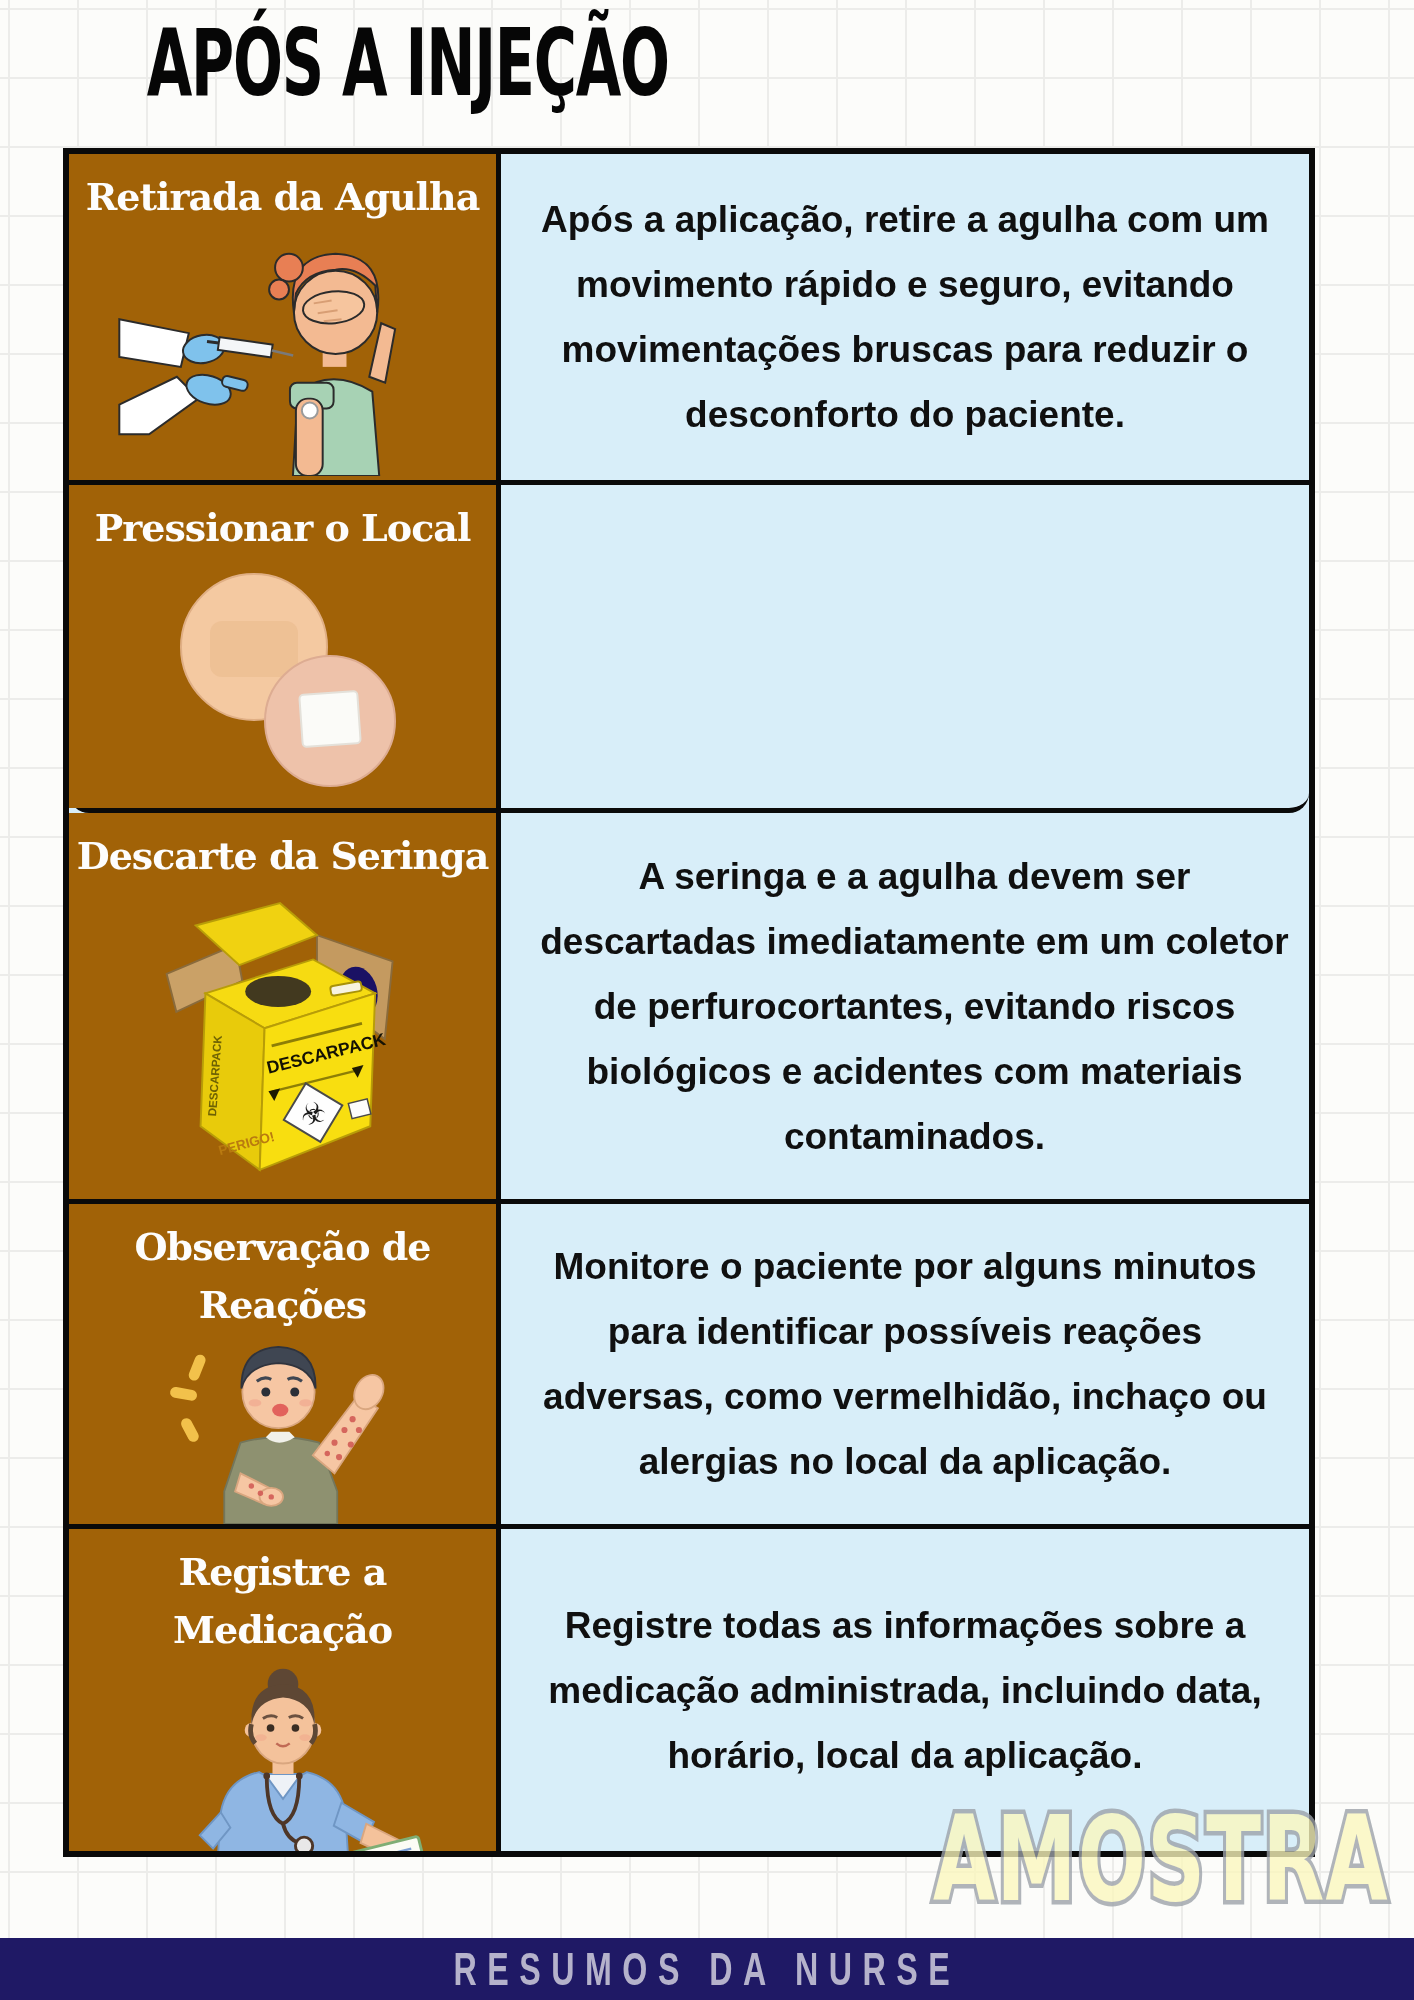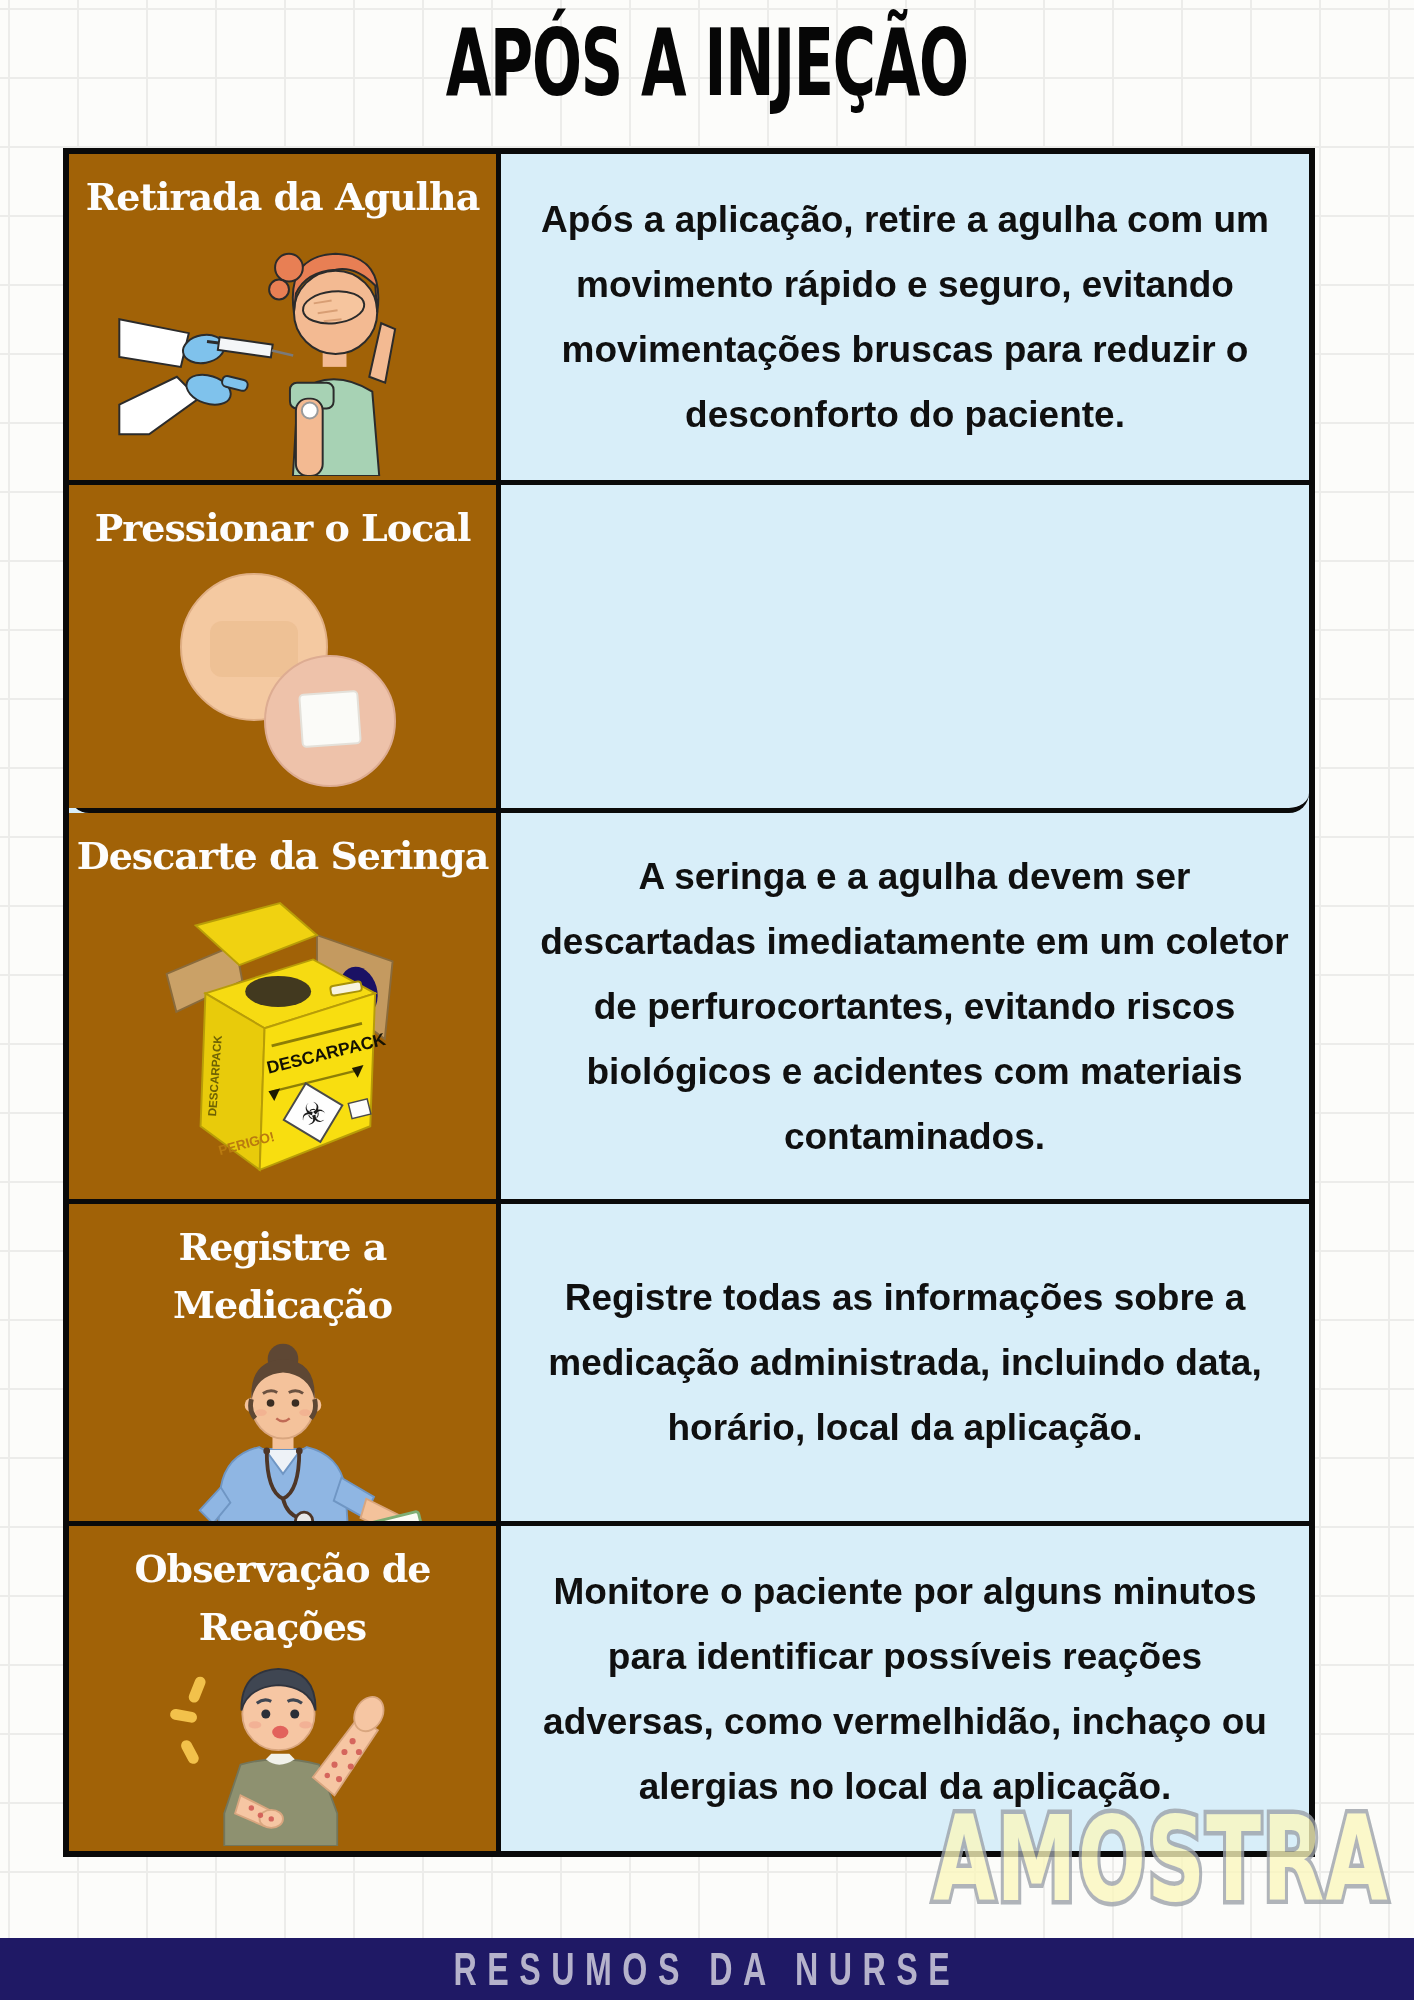--- a/index.html
+++ b/index.html
@@ -10,21 +10,21 @@
     background-color:#fcfcfa;
     background-image:
       linear-gradient(#ececea 2px, transparent 2px),
       linear-gradient(90deg, #ececea 2px, transparent 2px);
     background-size:69px 69px;
     background-position:8px 8px;
   }
 
   .page-title {
     position:absolute; top:18px; left:0; width:100%;
-    text-align:center; margin:0;
+    text-align:left; margin:0;
   }
   .page-title span {
     display:inline-block;
     font-family:"DejaVu Sans", sans-serif;
     font-weight:bold; font-size:92px; line-height:1;
     color:#060606; letter-spacing:-2px;
     transform:scaleX(0.64); transform-origin:center;
     white-space:nowrap;
   }
 
@@ -168,20 +168,68 @@
         </g>
         <text x="100" y="272" font-size="14" font-weight="bold" fill="#b97a10" transform="rotate(-15 100 272)" font-family="Liberation Sans, sans-serif">PERIGO!</text>
         <rect x="234" y="216" width="20" height="16" fill="#fdfdfb" stroke="#4a4a4a" stroke-width="1.5" transform="rotate(-14 244 224)"></rect>
       </svg>
     </div>
     <div class="cell-right">
       <div class="row-text">A seringa e a agulha devem ser descartadas imediatamente em um coletor de perfurocortantes, evitando riscos biológicos e acidentes com materiais contaminados.</div>
     </div>
   </div>
 
+  <div class="row h-325">
+    <div class="cell-left">
+      <div class="row-label">Observação de Reações</div>
+      <svg class="illu" width="300" height="188" viewBox="0 0 330 208">
+        <g fill="#f2c14b">
+          <rect x="64" y="20" width="12" height="30" rx="6" transform="rotate(22 70 35)"></rect>
+          <rect x="40" y="58" width="30" height="12" rx="6" transform="rotate(10 55 64)"></rect>
+          <rect x="56" y="90" width="12" height="28" rx="6" transform="rotate(-28 62 104)"></rect>
+        </g>
+
+        <path d="M118 118 L100 172 L100 208 L225 208 L225 172 L205 118 Q160 106 118 118 Z" fill="#8e9170" stroke="#73765c" stroke-width="2"></path>
+        <path d="M146 112 Q160 124 178 112 L172 106 L152 106 Z" fill="#f1f1ea"></path>
+
+        <circle cx="160" cy="62" r="40" fill="#f6c6a3" stroke="#d9a67f" stroke-width="2"></circle>
+        <path d="M119 58 Q118 14 160 12 Q202 14 201 58 Q194 32 160 30 Q126 32 119 58 Z" fill="#3f4652" stroke="#2f333d" stroke-width="2"></path>
+        <path d="M136 50 q8 -6 16 -2 M170 48 q8 -4 16 2" stroke="#3f4652" stroke-width="3.5" fill="none"></path>
+        <circle cx="146" cy="62" r="5" fill="#2b2f38"></circle>
+        <circle cx="178" cy="62" r="5" fill="#2b2f38"></circle>
+        <ellipse cx="162" cy="82" rx="9" ry="7" fill="#e2625c"></ellipse>
+        <ellipse cx="134" cy="74" rx="7" ry="4" fill="#f0a48c" opacity="0.6"></ellipse>
+        <ellipse cx="190" cy="74" rx="7" ry="4" fill="#f0a48c" opacity="0.6"></ellipse>
+
+        <polygon points="198,132 248,66 270,80 222,152" fill="#f6c6a3" stroke="#d9a67f" stroke-width="2"></polygon>
+        <ellipse cx="260" cy="62" rx="15" ry="20" fill="#f6c6a3" stroke="#d9a67f" stroke-width="2" transform="rotate(28 260 62)"></ellipse>
+        <g fill="#d25c56" opacity="0.9">
+          <circle cx="222" cy="118" r="3.4"></circle>
+            <circle cx="233" cy="104" r="3.4"></circle>
+          <circle cx="242" cy="92" r="3.4"></circle>
+            <circle cx="227" cy="134" r="3.4"></circle>
+          <circle cx="240" cy="120" r="3.4"></circle>
+            <circle cx="249" cy="104" r="3.4"></circle>
+          <circle cx="214" cy="130" r="3"></circle>
+        </g>
+
+        <polygon points="118,152 150,168 144,186 112,172" fill="#f6c6a3" stroke="#d9a67f" stroke-width="2"></polygon>
+        <ellipse cx="152" cy="178" rx="13" ry="10" fill="#f6c6a3" stroke="#d9a67f" stroke-width="2"></ellipse>
+        <g fill="#d25c56" opacity="0.9">
+          <circle cx="130" cy="166" r="3"></circle>
+            <circle cx="140" cy="174" r="3"></circle>
+            <circle cx="152" cy="178" r="3"></circle>
+        </g>
+      </svg>
+    </div>
+    <div class="cell-right">
+      <div class="row-text">Monitore o paciente por alguns minutos para identificar possíveis reações adversas, como vermelhidão, inchaço ou alergias no local da aplicação.</div>
+    </div>
+  </div>
+
   <div class="row h-302">
     <div class="cell-left">
       <div class="row-label">Registre a Medicação</div>
       <svg class="illu" width="320" height="225" viewBox="0 0 330 235">
         <circle cx="165" cy="24" r="16" fill="#5e4734"></circle>
 
         <path d="M95 235 L100 158 Q106 124 140 116 L165 130 L190 116 Q224 124 230 158 L235 235 Z" fill="#8fb6e3" stroke="#6f96c4" stroke-width="2"></path>
         <polygon points="146,118 165,144 184,118" fill="#eef2f7" stroke="#6f96c4" stroke-width="2"></polygon>
         <polygon points="100,158 78,182 92,196 110,174" fill="#8fb6e3" stroke="#6f96c4" stroke-width="2"></polygon>
 
@@ -209,68 +257,20 @@
         <path d="M165 170 q4 16 17 20" stroke="#4e3627" stroke-width="4" fill="none"></path>
         <circle cx="187" cy="193" r="9" fill="#e8e8e8" stroke="#4e3627" stroke-width="3"></circle>
         <circle cx="148" cy="120" r="3.5" fill="#4e3627"></circle>
         <circle cx="182" cy="120" r="3.5" fill="#4e3627"></circle>
       </svg>
     </div>
     <div class="cell-right">
       <div class="row-text">Registre todas as informações sobre a medicação administrada, incluindo data, horário, local da aplicação.</div>
     </div>
   </div>
-
-  <div class="row h-325">
-    <div class="cell-left">
-      <div class="row-label">Observação de Reações</div>
-      <svg class="illu" width="300" height="188" viewBox="0 0 330 208">
-        <g fill="#f2c14b">
-          <rect x="64" y="20" width="12" height="30" rx="6" transform="rotate(22 70 35)"></rect>
-          <rect x="40" y="58" width="30" height="12" rx="6" transform="rotate(10 55 64)"></rect>
-          <rect x="56" y="90" width="12" height="28" rx="6" transform="rotate(-28 62 104)"></rect>
-        </g>
-
-        <path d="M118 118 L100 172 L100 208 L225 208 L225 172 L205 118 Q160 106 118 118 Z" fill="#8e9170" stroke="#73765c" stroke-width="2"></path>
-        <path d="M146 112 Q160 124 178 112 L172 106 L152 106 Z" fill="#f1f1ea"></path>
-
-        <circle cx="160" cy="62" r="40" fill="#f6c6a3" stroke="#d9a67f" stroke-width="2"></circle>
-        <path d="M119 58 Q118 14 160 12 Q202 14 201 58 Q194 32 160 30 Q126 32 119 58 Z" fill="#3f4652" stroke="#2f333d" stroke-width="2"></path>
-        <path d="M136 50 q8 -6 16 -2 M170 48 q8 -4 16 2" stroke="#3f4652" stroke-width="3.5" fill="none"></path>
-        <circle cx="146" cy="62" r="5" fill="#2b2f38"></circle>
-        <circle cx="178" cy="62" r="5" fill="#2b2f38"></circle>
-        <ellipse cx="162" cy="82" rx="9" ry="7" fill="#e2625c"></ellipse>
-        <ellipse cx="134" cy="74" rx="7" ry="4" fill="#f0a48c" opacity="0.6"></ellipse>
-        <ellipse cx="190" cy="74" rx="7" ry="4" fill="#f0a48c" opacity="0.6"></ellipse>
-
-        <polygon points="198,132 248,66 270,80 222,152" fill="#f6c6a3" stroke="#d9a67f" stroke-width="2"></polygon>
-        <ellipse cx="260" cy="62" rx="15" ry="20" fill="#f6c6a3" stroke="#d9a67f" stroke-width="2" transform="rotate(28 260 62)"></ellipse>
-        <g fill="#d25c56" opacity="0.9">
-          <circle cx="222" cy="118" r="3.4"></circle>
-            <circle cx="233" cy="104" r="3.4"></circle>
-          <circle cx="242" cy="92" r="3.4"></circle>
-            <circle cx="227" cy="134" r="3.4"></circle>
-          <circle cx="240" cy="120" r="3.4"></circle>
-            <circle cx="249" cy="104" r="3.4"></circle>
-          <circle cx="214" cy="130" r="3"></circle>
-        </g>
-
-        <polygon points="118,152 150,168 144,186 112,172" fill="#f6c6a3" stroke="#d9a67f" stroke-width="2"></polygon>
-        <ellipse cx="152" cy="178" rx="13" ry="10" fill="#f6c6a3" stroke="#d9a67f" stroke-width="2"></ellipse>
-        <g fill="#d25c56" opacity="0.9">
-          <circle cx="130" cy="166" r="3"></circle>
-            <circle cx="140" cy="174" r="3"></circle>
-            <circle cx="152" cy="178" r="3"></circle>
-        </g>
-      </svg>
-    </div>
-    <div class="cell-right">
-      <div class="row-text">Monitore o paciente por alguns minutos para identificar possíveis reações adversas, como vermelhidão, inchaço ou alergias no local da aplicação.</div>
-    </div>
-  </div>
 </div>
 
 <svg class="watermark" viewBox="0 0 500 140" overflow="visible">
   <g opacity="0.78" transform="scale(0.68,1)">
     <text x="0" y="112" font-family="DejaVu Sans, sans-serif" font-weight="bold" font-size="118" fill="#fbf7bd" stroke="#9ba1a8" stroke-width="9" paint-order="stroke" letter-spacing="2">AMOSTRA</text>
   </g>
 </svg>
 
 <div class="footer-bar">
   <span>RESUMOS DA NURSE</span>

